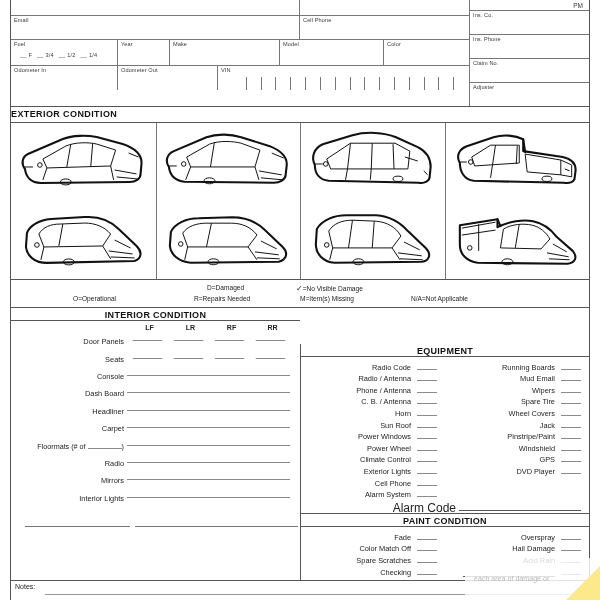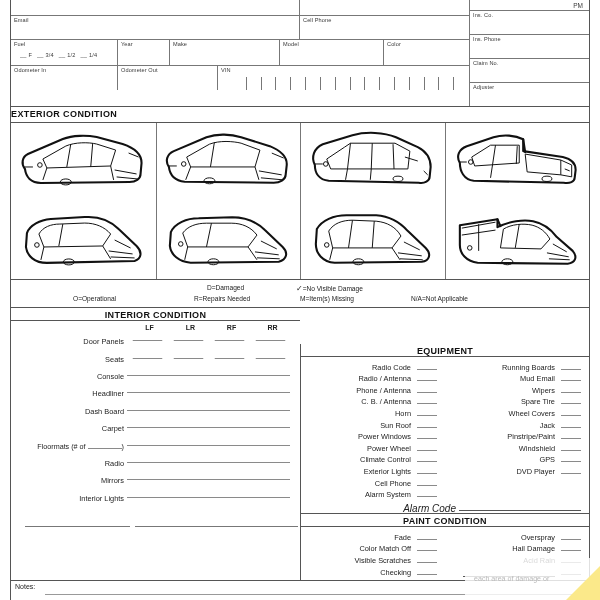--- a/index.html
+++ b/index.html
@@ -202,21 +202,21 @@
     height: 1px;
     margin: 0 8px 2px 6px;
   }
   .eq-alarm {
     display: flex;
     align-items: flex-end;
     justify-content: flex-end;
     height: 12px;
     padding-right: 8px;
   }
-  .eq-alarm .t { font-size: 10px; color: #222; line-height: 9px; font-style: italic; }
+  .eq-alarm .t { font-size: 12px; color: #222; line-height: 9px; }
   .eq-alarm .ln { width: 122px; border-bottom: 1px solid #555; height: 1px; margin: 0 0 2px 3px; }
 
   
   .paint-body { display: flex; padding: 3px 0 3px; }
   .paint-col { width: 50%; }
 
   
   .notes {
     border-top: 1.5px solid #555;
     padding: 2px 6px 0 4px;
@@ -577,25 +577,25 @@
                 <u></u>
                 <u></u>
                 <u></u>
               </div>
             </div>
             <div class="int-row">
               <div class="int-name">Console</div>
               <div class="int-long"></div>
             </div>
             <div class="int-row">
+              <div class="int-name">Dash Board</div>
+              <div class="int-long"></div>
+            </div>
+            <div class="int-row">
               <div class="int-name">Headliner</div>
-              <div class="int-long"></div>
-            </div>
-            <div class="int-row">
-              <div class="int-name">Dash Board</div>
               <div class="int-long"></div>
             </div>
             <div class="int-row">
               <div class="int-name">Carpet</div>
               <div class="int-long"></div>
             </div>
             <div class="int-row">
               <div class="int-name wide">Floormats (# of <span class="fm-inline"></span>)</div>
               <div class="int-long"></div>
             </div>
@@ -725,21 +725,21 @@
         <div class="paint-col" id="paint-left">
             <div class="eq-row">
               <span class="eq-name">Fade</span>
               <span class="eq-blank"></span>
             </div>
             <div class="eq-row">
               <span class="eq-name">Color Match Off</span>
               <span class="eq-blank"></span>
             </div>
             <div class="eq-row">
-              <span class="eq-name">Visible Scratches</span>
+              <span class="eq-name">Spare Scratches</span>
               <span class="eq-blank"></span>
             </div>
             <div class="eq-row">
               <span class="eq-name">Checking</span>
               <span class="eq-blank"></span>
             </div>
           </div>
         <div class="paint-col" id="paint-right">
             <div class="eq-row">
               <span class="eq-name">Overspray</span>

